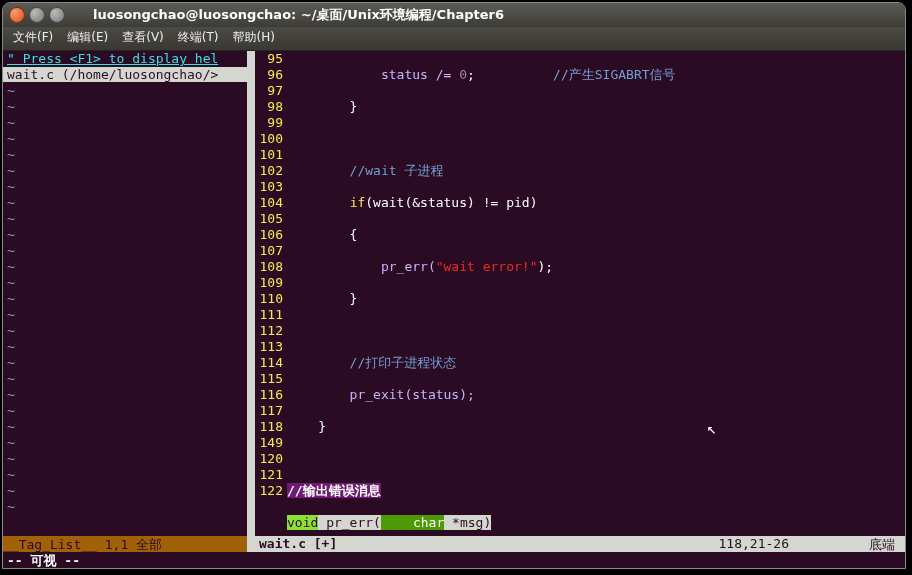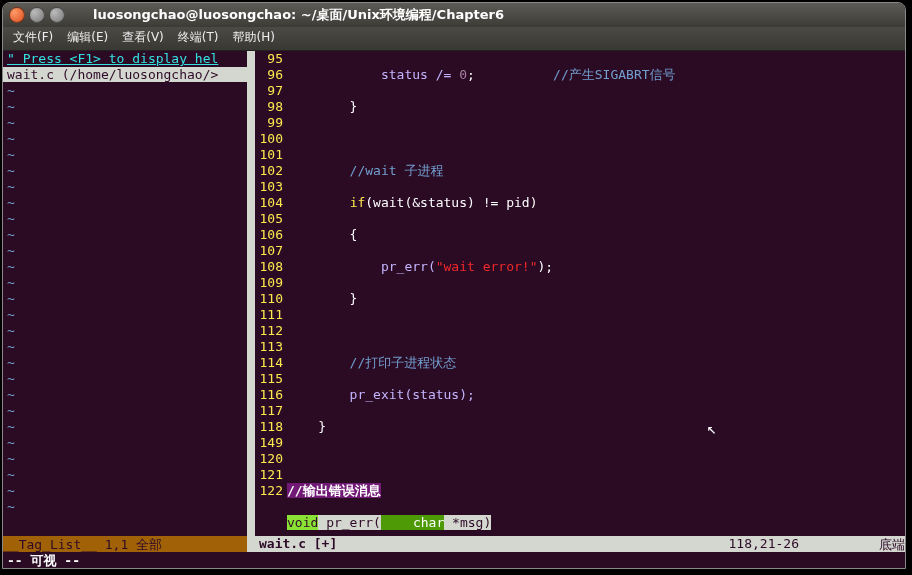--- a/index.html
+++ b/index.html
@@ -138,21 +138,21 @@
 }
 .statusbar.row1 { bottom: 16px; }
 .sb-left {
   width: 244px;
   background: #a16207;
 }
 .sb-sep { width: 8px; background: #d3d7cf; }
 .sb-main { flex: 1; padding-left: 4px; display: flex;}
 .sb-fname { flex: 0 0 auto; font-weight: bold; }
 .sb-pos { margin-left: auto; padding-right: 80px; }
-.sb-end { }
+.sb-end { padding-right: 10px; }
 .bottombar {
   position: absolute;
   left: 0; right: 0; bottom: 0;
   height: 16px;
   background: #2b0a24;
   color: #fff;
   padding-left: 4px;
 }
 .cursor-ptr {
   position: absolute;

